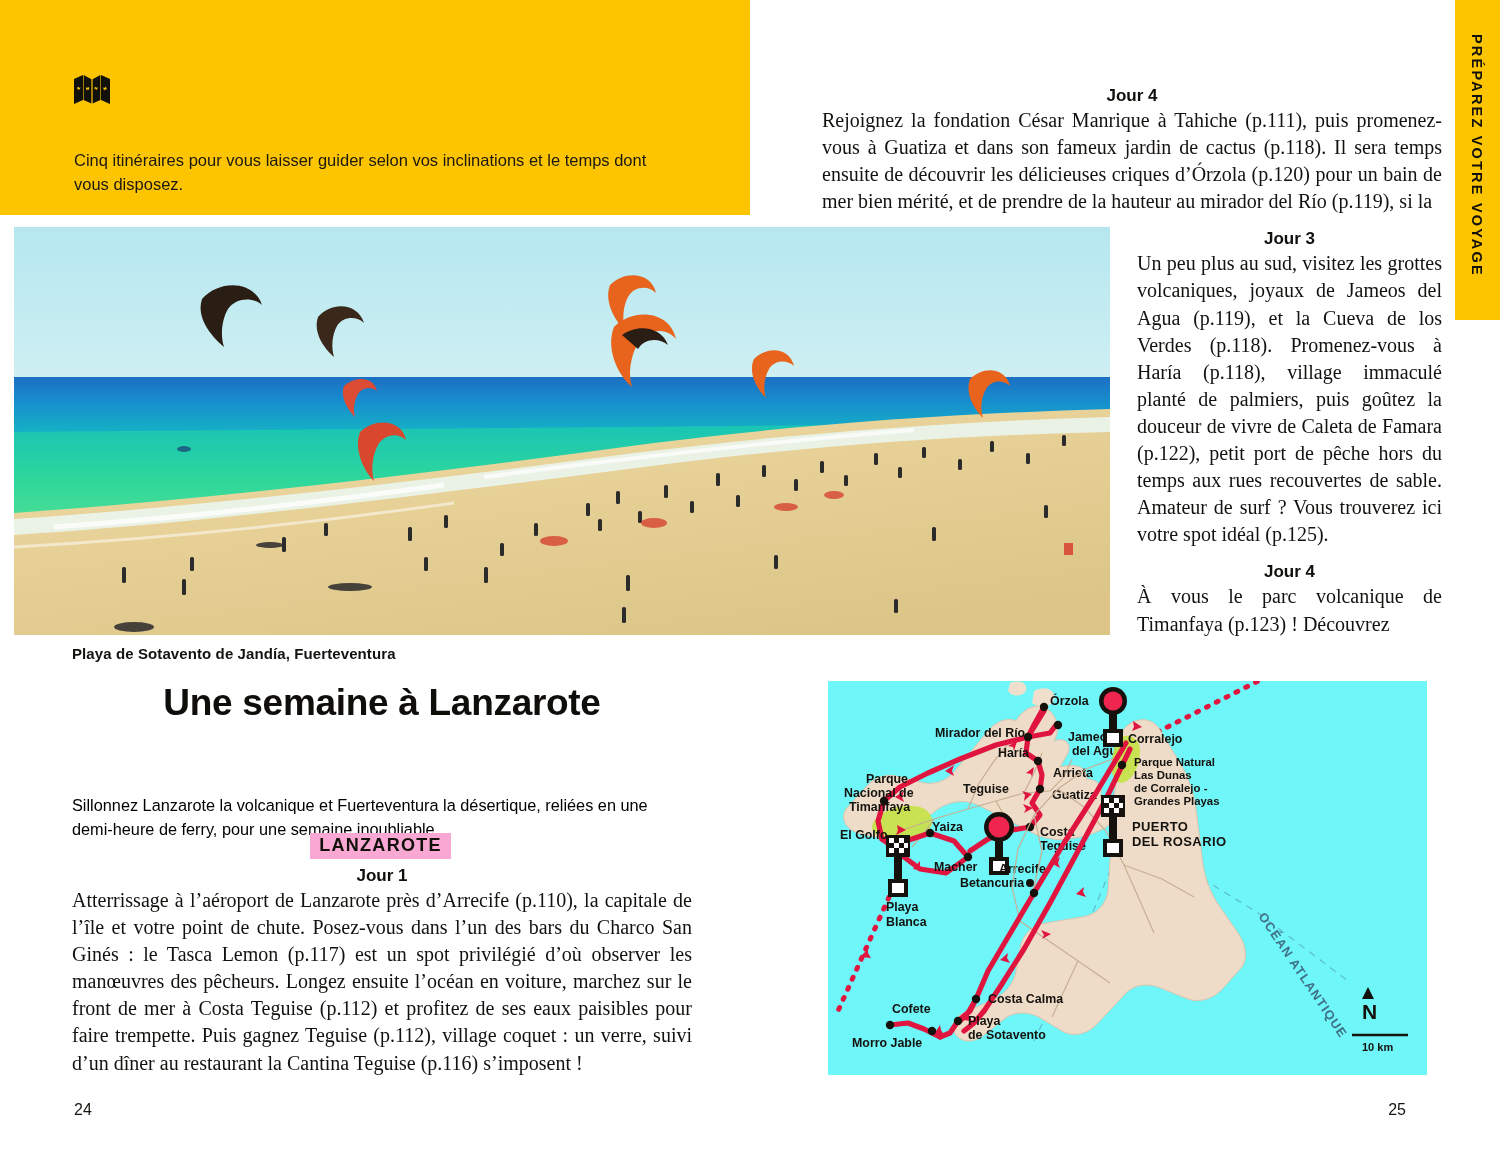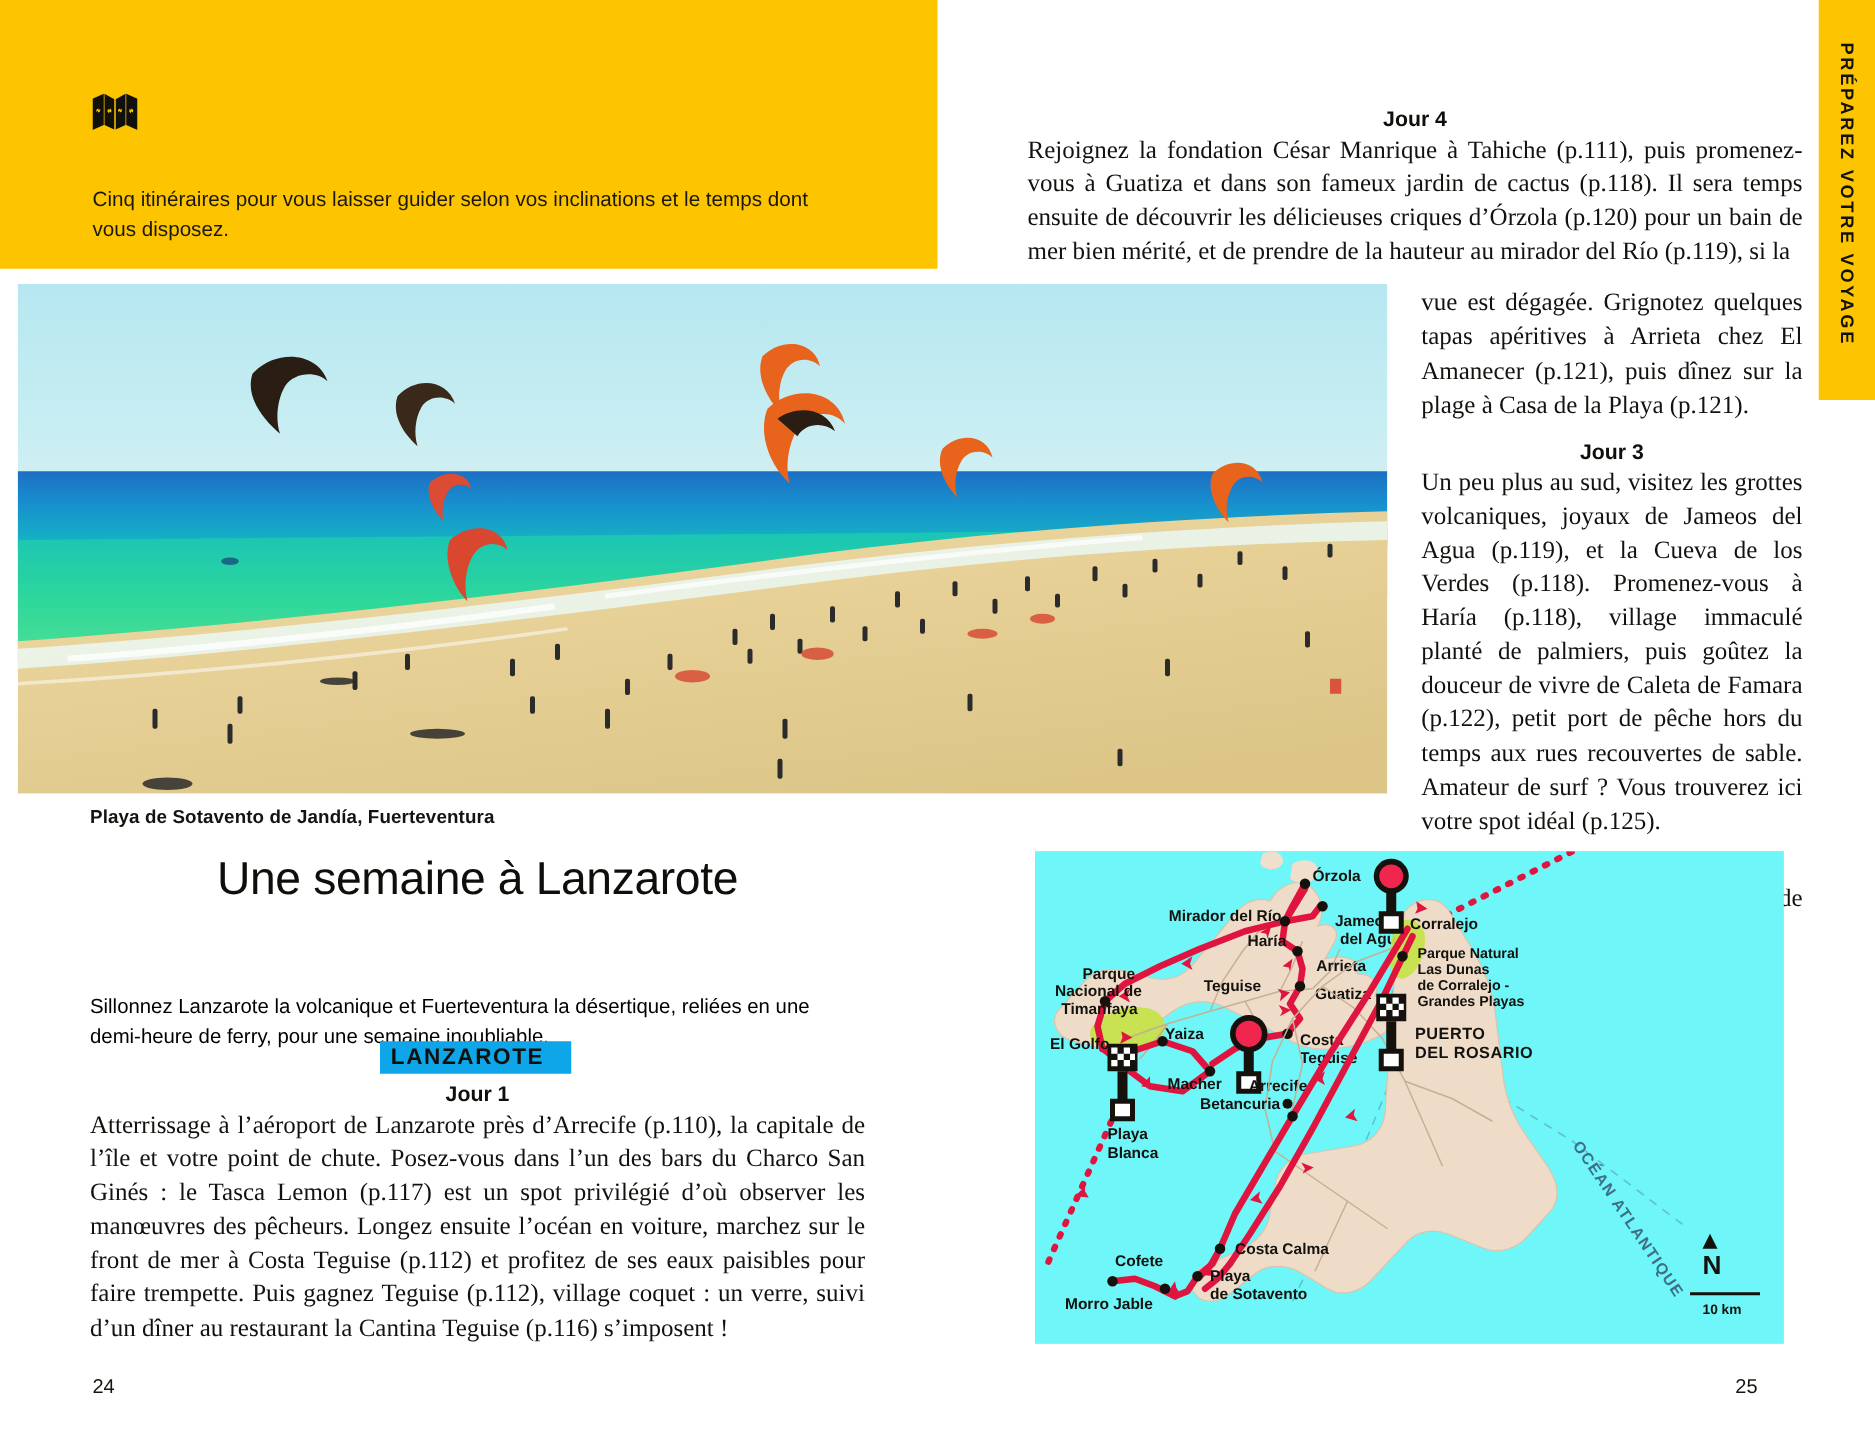--- a/index.html
+++ b/index.html
@@ -53,32 +53,32 @@
 
   .photo-caption{
     position:absolute;left:72px;top:645px;width:700px;
     font-size:15px;font-weight:700;color:#15130f;letter-spacing:.1px;
   }
 
   
   .article-title{
     position:absolute;left:72px;top:682px;width:620px;
     text-align:center;
-    font-size:37px;font-weight:400;line-height:1.12;color:#100e0a;
+    font-size:37px;font-weight:700;line-height:1.12;color:#100e0a;
     letter-spacing:-.3px;
   }
   .article-lede{
     position:absolute;left:72px;top:778px;width:617px;
     font-size:16.3px;line-height:1.46;color:#000000;
   }
   .chip-wrap{position:absolute;left:72px;top:833px;width:617px;text-align:center;}
   .chip{
-    display:inline-block;background:#0ea5e9;color:#12100B;
+    display:inline-block;background:#f9a8d4;color:#12100B;
     font-size:18px;font-weight:800;letter-spacing:1.3px;
-    padding:2px 22px 3px 9px;
+    padding:2px 9px 3px 9px;
   }
   .day-head{
     font-family:"Liberation Sans", sans-serif;
     font-size:17px;font-weight:700;color:#110f0b;text-align:center;
     margin:0 0 1px 0;
   }
   .serif-body{
     font-family:"Liberation Serif", serif;
     font-size:20px;line-height:1.355;color:#14120f;
     text-align:justify;
@@ -256,23 +256,20 @@
     <p class="serif-body">Atterrissage à l’aéroport de Lanzarote près d’Arrecife (p.110), la capitale de l’île et votre point de chute. Posez-vous dans l’un des bars du Charco San Ginés : le Tasca Lemon (p.117) est un spot privilégié d’où observer les manœuvres des pêcheurs. Longez ensuite l’océan en voiture, marchez sur le front de mer à Costa Teguise (p.112) et profitez de ses eaux paisibles pour faire trempette. Puis gagnez Teguise (p.112), village coquet : un verre, suivi d’un dîner au restaurant la Cantina Teguise (p.116) s’imposent !</p>
   </div>
 
   <div class="right-col">
 
     <div class="rc-block rc-wide">
       <div class="day-head">Jour 4</div>
       <p class="serif-body">Rejoignez la fondation César Manrique à Tahiche (p.111), puis promenez-vous à Guatiza et dans son fameux jardin de cactus (p.118). Il sera temps ensuite de découvrir les délicieuses criques d’Órzola (p.120) pour un bain de mer bien mérité, et de prendre de la hauteur au mirador del Río (p.119), si la</p>
     </div>
 
-    <div class="rc-block rc-narrow">
-      <p class="serif-body">vue est dégagée. Grignotez quelques tapas apéritives à Arrieta chez El Amanecer (p.121), puis dînez sur la plage à Casa de la Playa (p.121).</p>
-    </div>
 
     <div class="rc-block rc-narrow">
       <div class="day-head">Jour 3</div>
       <p class="serif-body">Un peu plus au sud, visitez les grottes volcaniques, joyaux de Jameos del Agua (p.119), et la Cueva de los Verdes (p.118). Promenez-vous à Haría (p.118), village immaculé planté de palmiers, puis goûtez la douceur de vivre de Caleta de Famara (p.122), petit port de pêche hors du temps aux rues recouvertes de sable. Amateur de surf ? Vous trouverez ici votre spot idéal (p.125).</p>
     </div>
 
     <div class="rc-block rc-narrow">
       <div class="day-head">Jour 4</div>
       <p class="serif-body">À vous le parc volcanique de Timanfaya (p.123) ! Découvrez</p>
     </div>

